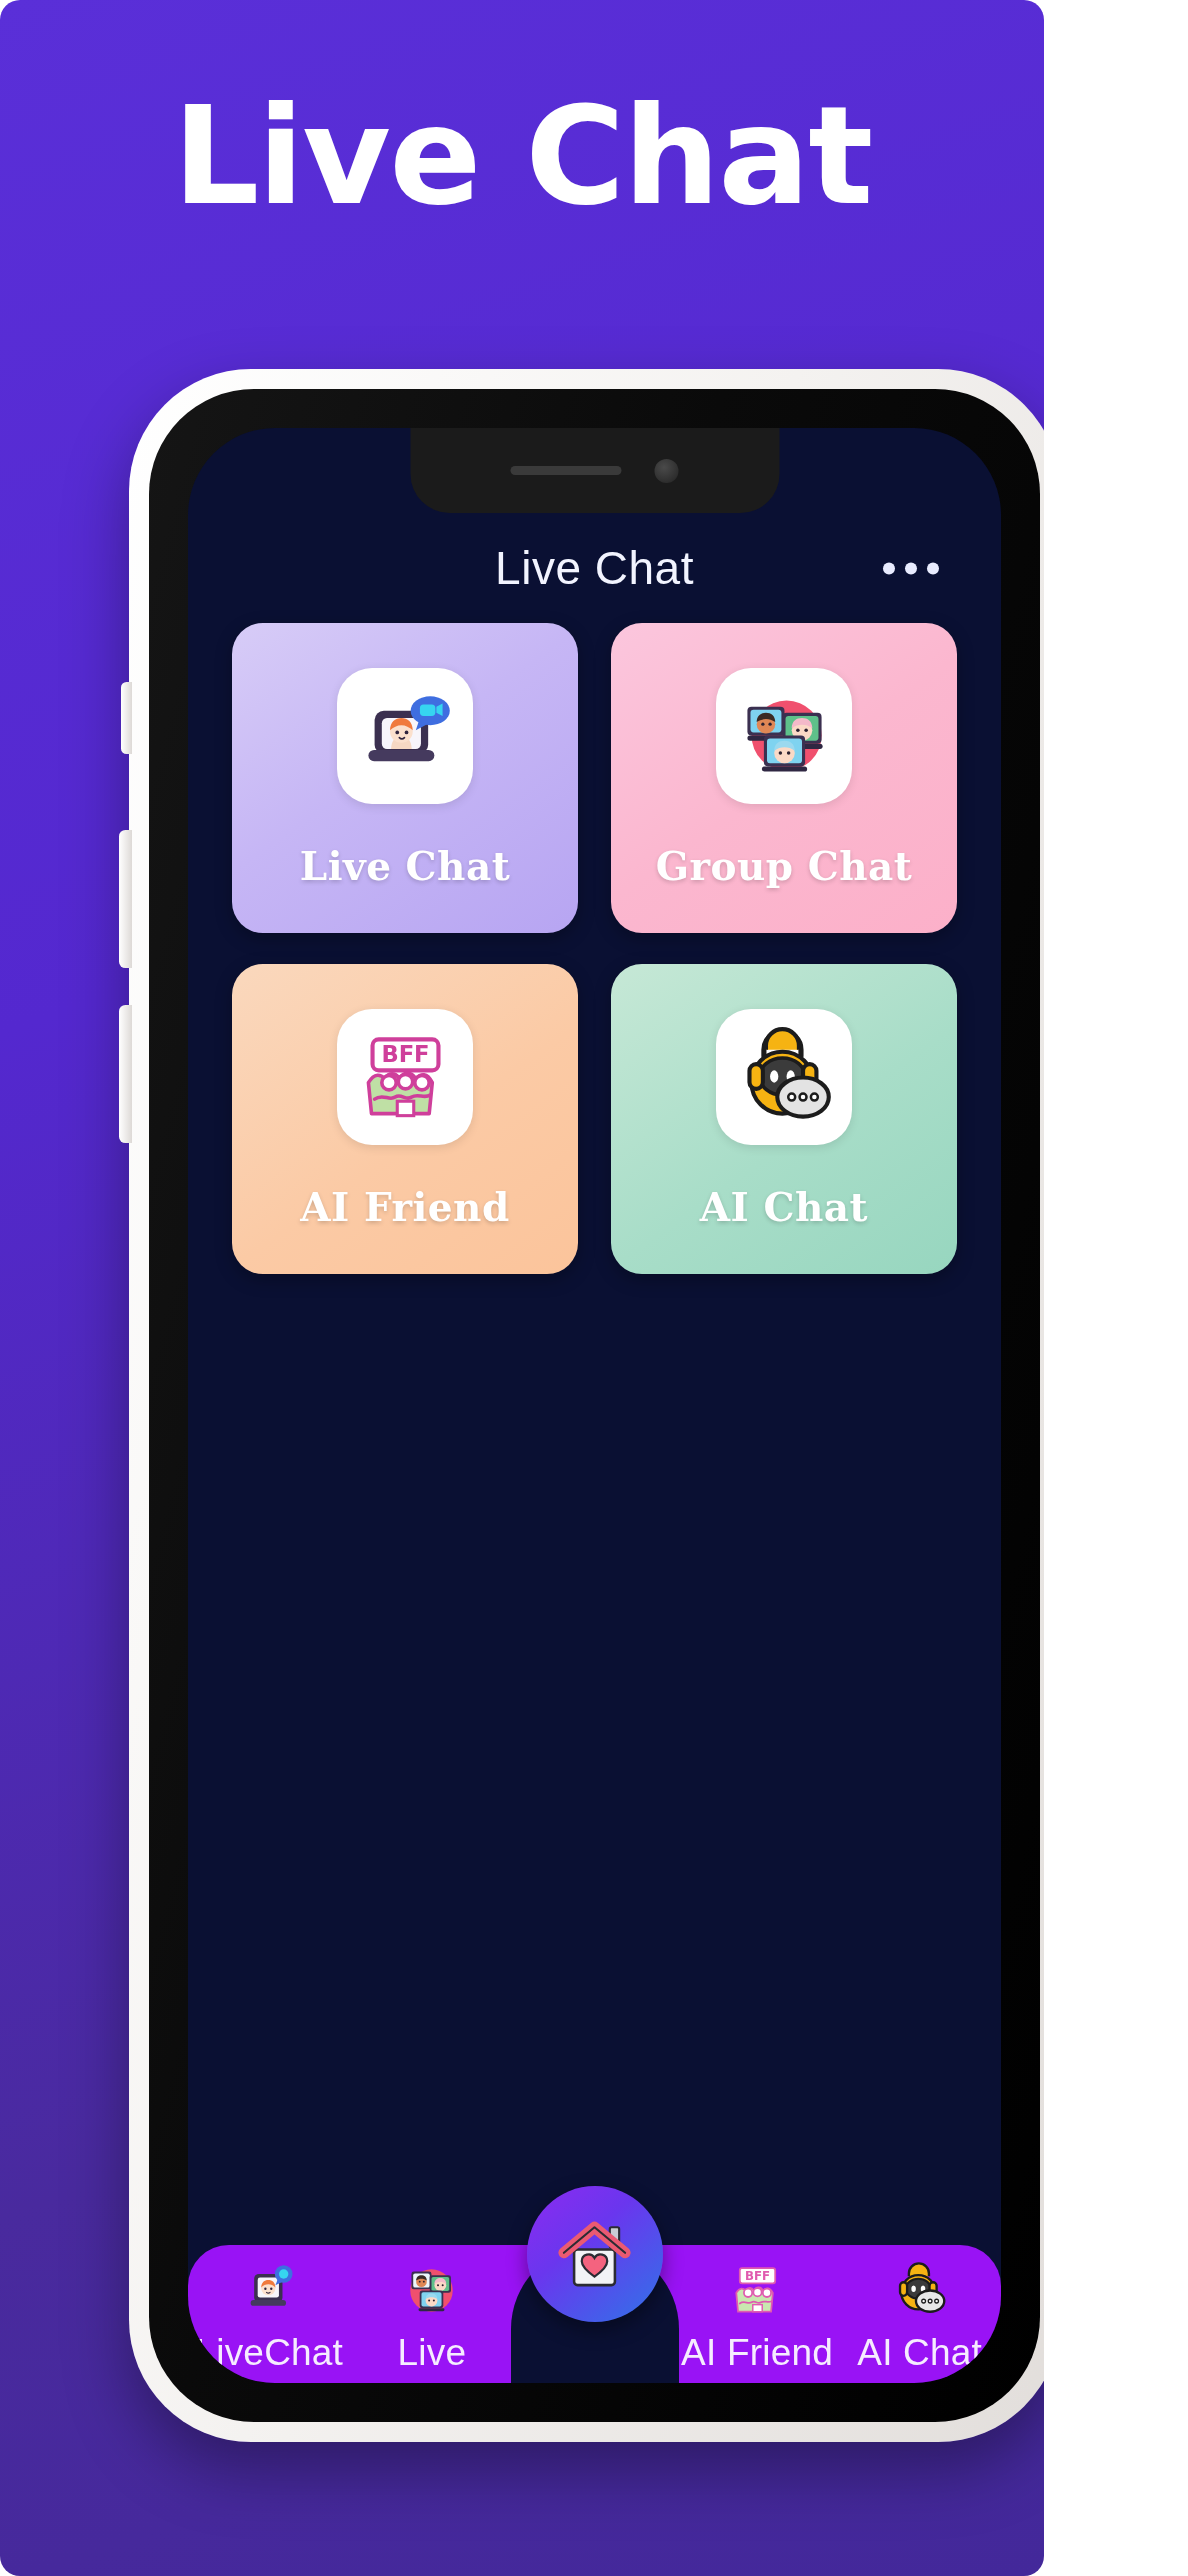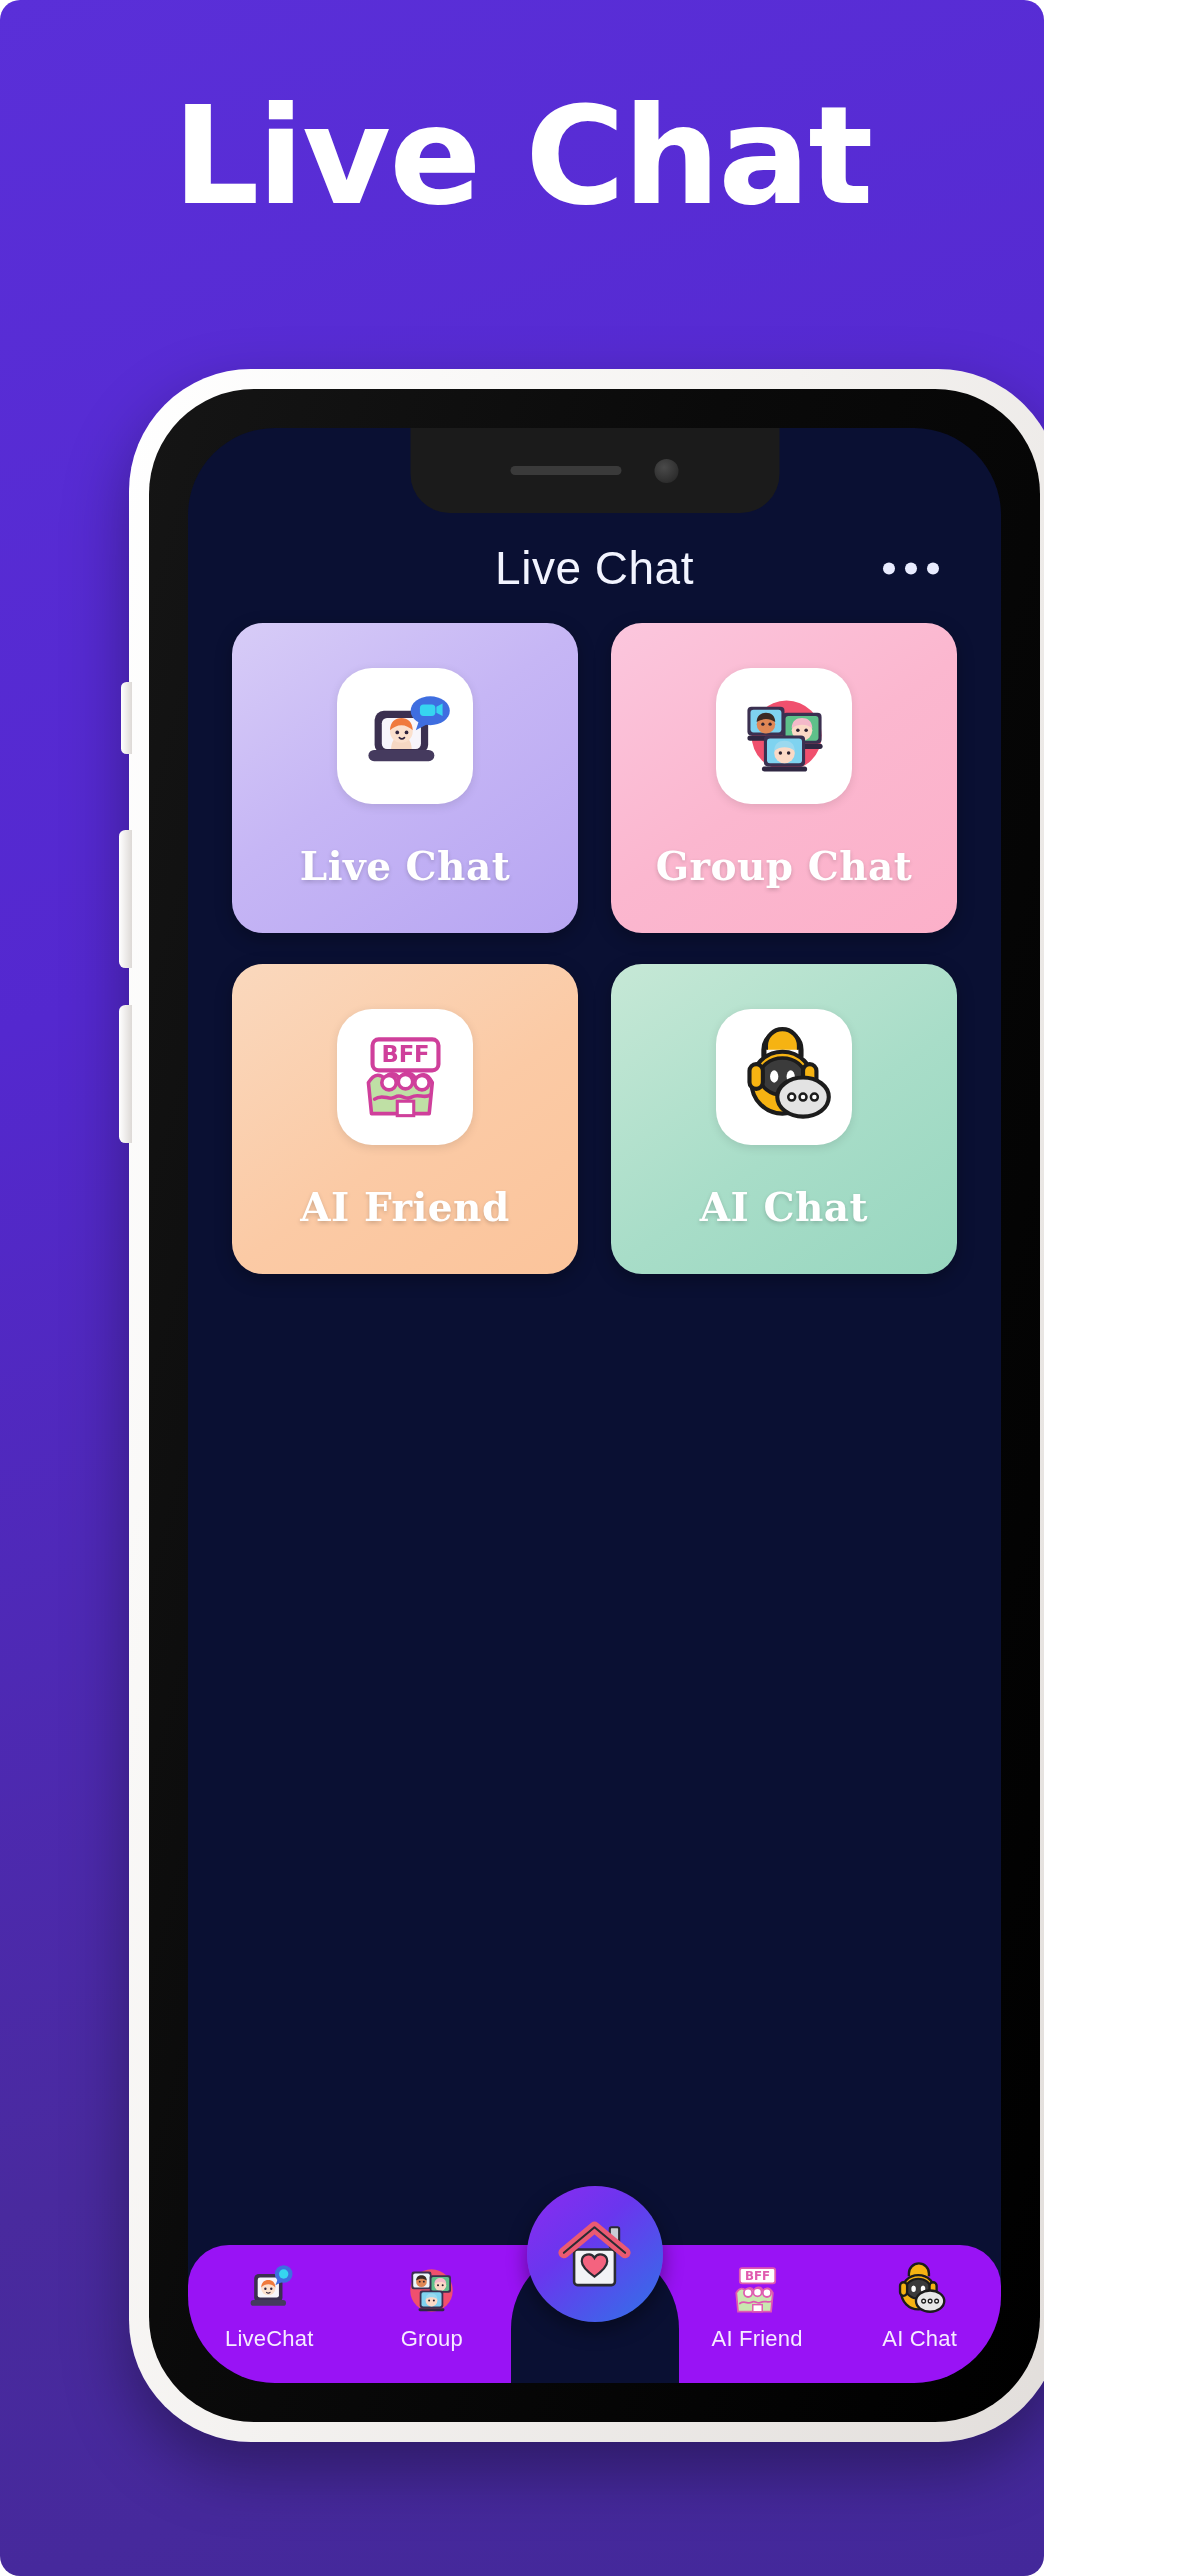--- a/index.html
+++ b/index.html
@@ -143,21 +143,21 @@
     display:flex;align-items:flex-start;
     z-index:6;
   }
   .nav-item{
     flex:1;display:flex;flex-direction:column;align-items:center;justify-content:flex-start;
     padding-top:14.7px;cursor:pointer;
   }
   .nav-item.spacer{pointer-events:none;}
   .nav-icon{width:61px;height:61px;display:flex;align-items:center;justify-content:center;}
   .nav-icon svg{width:59px;height:59px;display:block;}
-  .nav-label{margin-top:5px;color:#f6ecff;font-size:22px;letter-spacing:0.2px;}
+  .nav-label{margin-top:11px;color:#f6ecff;font-size:37px;letter-spacing:0.2px;}
 
   
   #nav-notch{
     position:absolute;left:50%;transform:translateX(-50%);
     bottom:0;width:168px;height:138px;
     background:#0a1033;
     border-radius:84px 84px 0 0;
     z-index:7;
   }
   #home-fab{
@@ -336,21 +336,21 @@
                 <circle cx="69" cy="41" r="1.7" fill="#2b2030"></circle>
                 <rect x="30" y="50" width="40" height="30" rx="4" fill="#3b3050"></rect>
                 <rect x="33" y="53" width="34" height="24" rx="3" fill="#7fd3f0"></rect>
                 <circle cx="50" cy="67" r="10" fill="#fbd9c6"></circle>
                 <path d="M40 65c0-7 4.5-10 10-10s10 3 10 10c-3-2.5-6.5-3.5-10-3.5s-7 1-10 3.5z" fill="#9bd9ef"></path>
                 <circle cx="46" cy="67" r="1.7" fill="#2b2030"></circle>
                 <circle cx="54" cy="67" r="1.7" fill="#2b2030"></circle>
                 <rect x="28" y="80" width="44" height="5" rx="2.5" fill="#2f2742"></rect>
               </svg>
             </div>
-            <div class="nav-label">Group</div>
+            <div class="nav-label">Live</div>
           </div>
 
           <div class="nav-item spacer"></div>
 
           <div class="nav-item">
             <div class="nav-icon">
               <svg viewBox="0 0 100 100">
                 <rect x="20" y="12" width="60" height="26" rx="4" fill="#ffffff" stroke="#e05bb0" stroke-width="3"></rect>
                 <text x="50" y="32" text-anchor="middle" font-family="DejaVu Sans, sans-serif" font-size="20" font-weight="700" fill="#e05bb0">BFF</text>
                 <path d="M14 54c6-10 12-8 16-4 4-6 10-6 14 0 5-7 11-7 16 0 5-5 11-6 16 4l-3 32H17z" fill="#c9e8b0" stroke="#e05bb0" stroke-width="3"></path>

